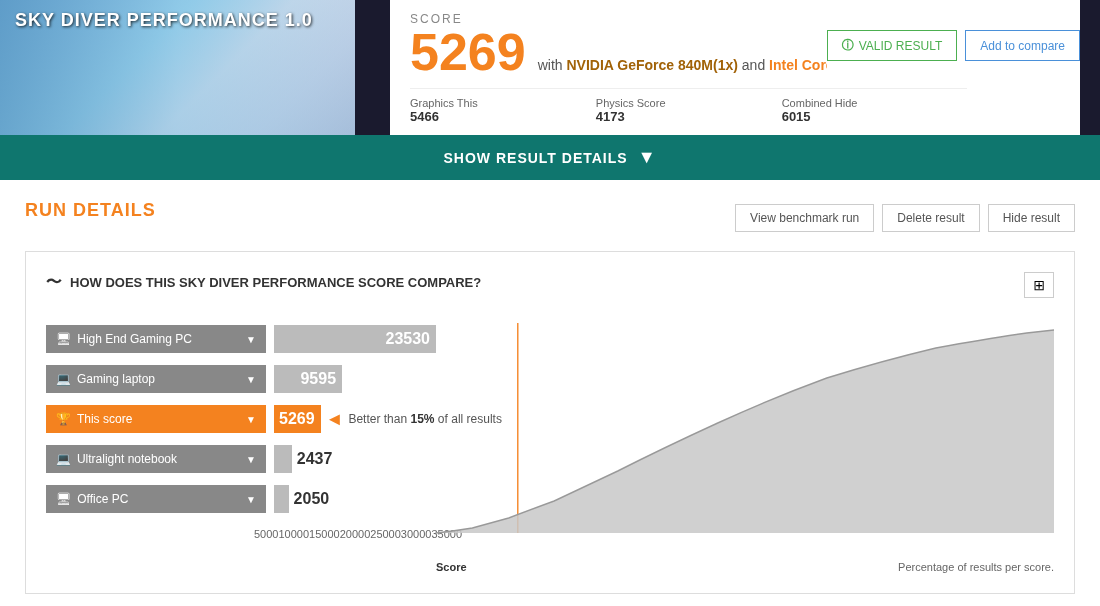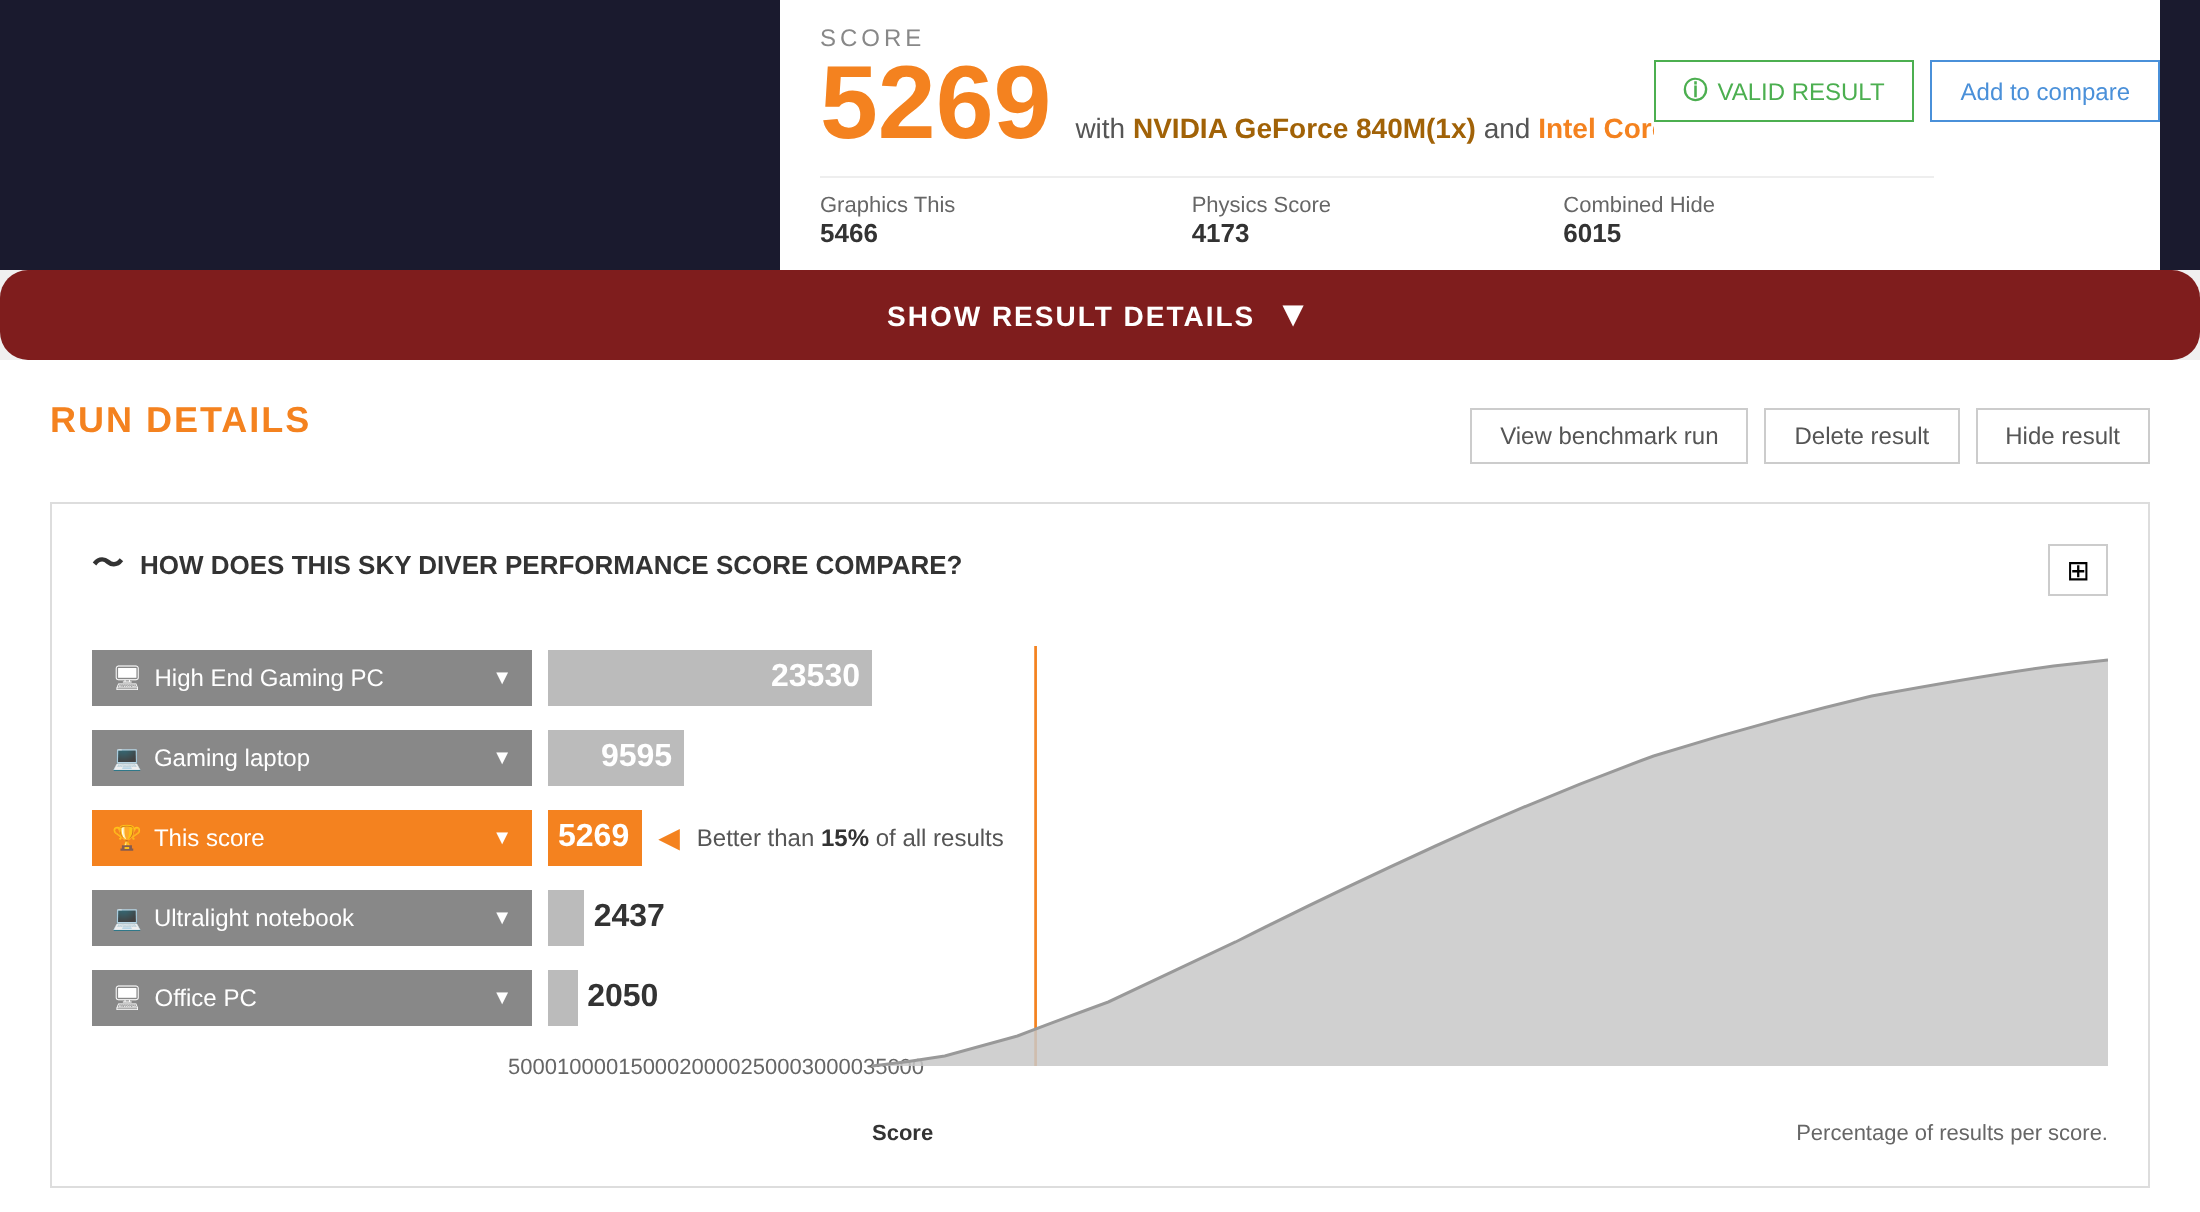--- a/index.html
+++ b/index.html
@@ -31,21 +31,21 @@
     .score-metrics { display: flex; margin-top: 10px; border-top: 1px solid #eee; padding-top: 8px; gap: 0; }
     .metric { flex: 1; }
     .metric-label { color: #666; font-size: 11px; }
     .metric-value { color: #333; font-size: 13px; font-weight: bold; }
     .header-buttons { position: absolute; right: 20px; top: 15px; display: flex; gap: 8px; background: white; padding: 15px 0; }
     .btn-valid { border: 1px solid #4caf50; color: #4caf50; background: white; padding: 6px 14px; font-size: 12px; cursor: pointer; display: flex; align-items: center; gap: 5px; }
     .btn-valid .info-icon { color: #4caf50; font-weight: bold; }
     .btn-compare { border: 1px solid #4a90d9; color: #4a90d9; background: white; padding: 6px 14px; font-size: 12px; cursor: pointer; }
 
     
-    .show-banner { background: #7f1d1d; color: white; text-align: center; padding: 12px; font-weight: bold; letter-spacing: 1px; font-size: 14px; display: flex; align-items: center; justify-content: center; gap: 10px; cursor: pointer; border-radius: 14px; }
+    .show-banner { background: #0f766e; color: white; text-align: center; padding: 12px; font-weight: bold; letter-spacing: 1px; font-size: 14px; display: flex; align-items: center; justify-content: center; gap: 10px; cursor: pointer; }
     .show-banner .arrow { font-size: 18px; }
 
     
     .run-details { background: white; padding: 20px 25px; }
     .run-title { color: #f4821f; font-size: 18px; font-weight: bold; letter-spacing: 1px; margin-bottom: 15px; }
     .run-header { display: flex; justify-content: space-between; align-items: center; margin-bottom: 15px; }
     .run-actions { display: flex; gap: 8px; }
     .btn-action { border: 1px solid #ccc; background: white; color: #555; padding: 6px 14px; font-size: 12px; cursor: pointer; }
 
     
@@ -79,20 +79,24 @@
 
     
     .x-axis { display: flex; justify-content: space-between; padding: 5px 0 0 0; font-size: 11px; color: #666; }
     .chart-footer { display: flex; justify-content: space-between; margin-top: 5px; font-size: 11px; color: #666; }
     .score-label-bottom { font-weight: bold; color: #333; }
   </style>
 </head>
 <body>
 
 <div class="header">
+  <div class="header-img">
+    <div class="header-img-overlay"></div>
+    <div class="header-title">SKY DIVER PERFORMANCE 1.0</div>
+  </div>
 
   <div class="header-score-section">
     <div style="display:flex; justify-content:space-between; align-items:flex-start;">
       <div>
         <div class="score-label">SCORE</div>
         <div style="display:flex; align-items:baseline; gap:12px;">
           <span class="score-number">5269</span>
           <span class="score-with">
             <span>with</span>
             <span class="gpu">NVIDIA GeForce 840M(1x)</span>

